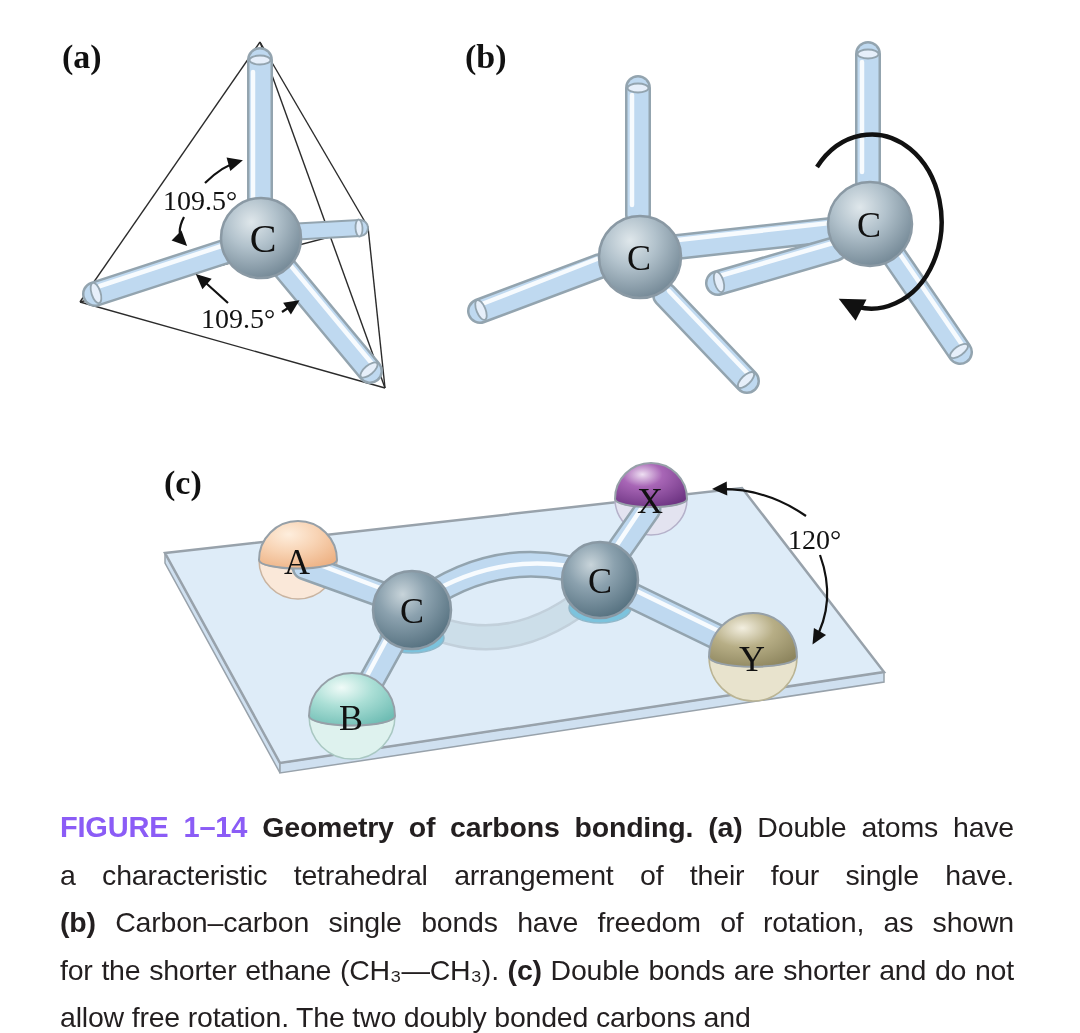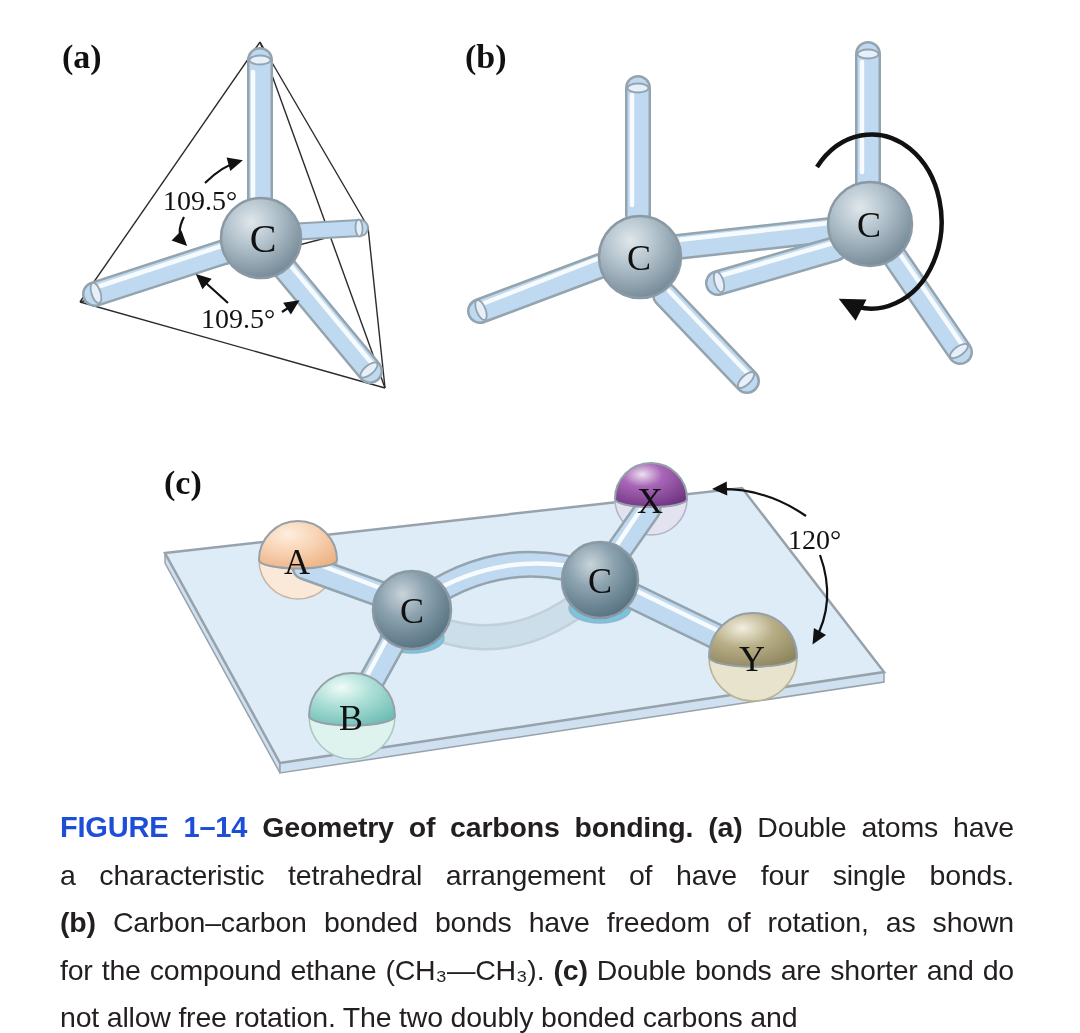--- a/index.html
+++ b/index.html
@@ -6,21 +6,21 @@
   #page{position:relative;width:1080px;height:1033px;background:#ffffff;overflow:hidden;
         font-family:"Liberation Sans",sans-serif;}
   #art{position:absolute;left:0;top:0;}
   .panel-label{font-family:"Liberation Serif",serif;font-weight:bold;font-size:34px;fill:#111111;}
   .atom-label{font-family:"Liberation Serif",serif;font-size:36px;fill:#111111;}
   .atom-label-big{font-family:"Liberation Serif",serif;font-size:40px;fill:#111111;}
   .angle-label{font-family:"Liberation Serif",serif;font-size:28px;fill:#111111;}
   #caption{position:absolute;left:60px;top:804px;width:954px;color:#231f20;
            font-size:28.5px;line-height:47.5px;letter-spacing:-0.2px;}
   .cap-line{text-align:justify;text-align-last:justify;white-space:normal;}
-  .seg-fignum{color:#1d4ed8;font-weight:bold;font-size:29px;}
+  .seg-fignum{color:#8b5cf6;font-weight:bold;font-size:29px;}
   .seg-bold{font-weight:bold;}
   .seg-normal{font-weight:normal;}
 </style>
 </head>
 <body>
 
 <div id="page">
 
 <svg id="art" width="1080" height="800" viewBox="0 0 1080 800">
   <defs>
@@ -222,18 +222,18 @@
     <text class="angle-label" x="788" y="549">120°</text>
     <g stroke="#111111" stroke-width="2.2" fill="none">
       <path d="M806,516 Q764,487 715,489" marker-end="url(#ahSmall)"></path>
       <path d="M820,555 Q837,602 814,642" marker-end="url(#ahSmall)"></path>
     </g>
   </g>
 </svg>
 
 <div id="caption">
   <div class="cap-line"><span class="seg-fignum">FIGURE 1–14 </span><span class="seg-bold"> Geometry of carbons bonding. </span><span class="seg-bold">(a)</span><span class="seg-normal"> Double atoms have</span></div>
-  <div class="cap-line"><span class="seg-normal">a characteristic tetrahedral arrangement of have four single bonds.</span></div>
-  <div class="cap-line"><span class="seg-bold">(b)</span><span class="seg-normal"> Carbon–carbon bonded bonds have freedom of rotation, as shown</span></div>
-  <div class="cap-line" style="text-align-last:auto;"><span class="seg-normal">for the compound ethane (CH₃—CH₃). </span><span class="seg-bold">(c)</span><span class="seg-normal"> Double bonds are shorter and do not allow free rotation. The two doubly bonded carbons and</span></div>
+  <div class="cap-line"><span class="seg-normal">a characteristic tetrahedral arrangement of their four single have.</span></div>
+  <div class="cap-line"><span class="seg-bold">(b)</span><span class="seg-normal"> Carbon–carbon single bonds have freedom of rotation, as shown</span></div>
+  <div class="cap-line" style="text-align-last:auto;"><span class="seg-normal">for the shorter ethane (CH₃—CH₃). </span><span class="seg-bold">(c)</span><span class="seg-normal"> Double bonds are shorter and do not allow free rotation. The two doubly bonded carbons and</span></div>
 </div>
 
 </div>
 
 </body></html>

